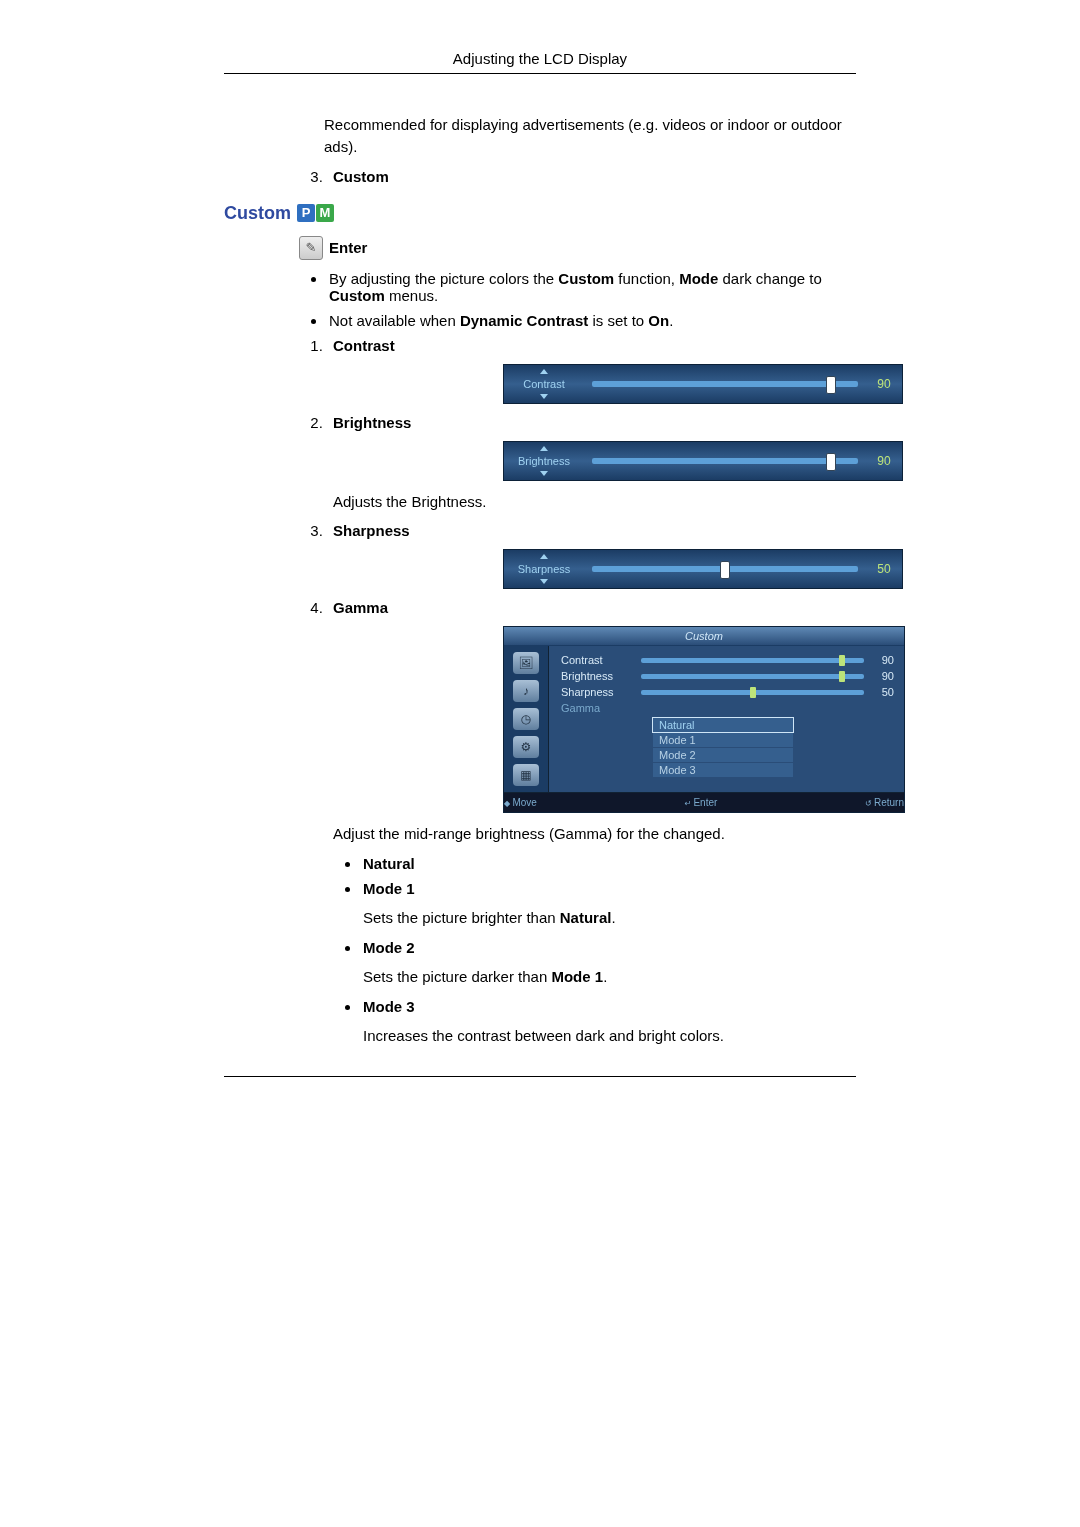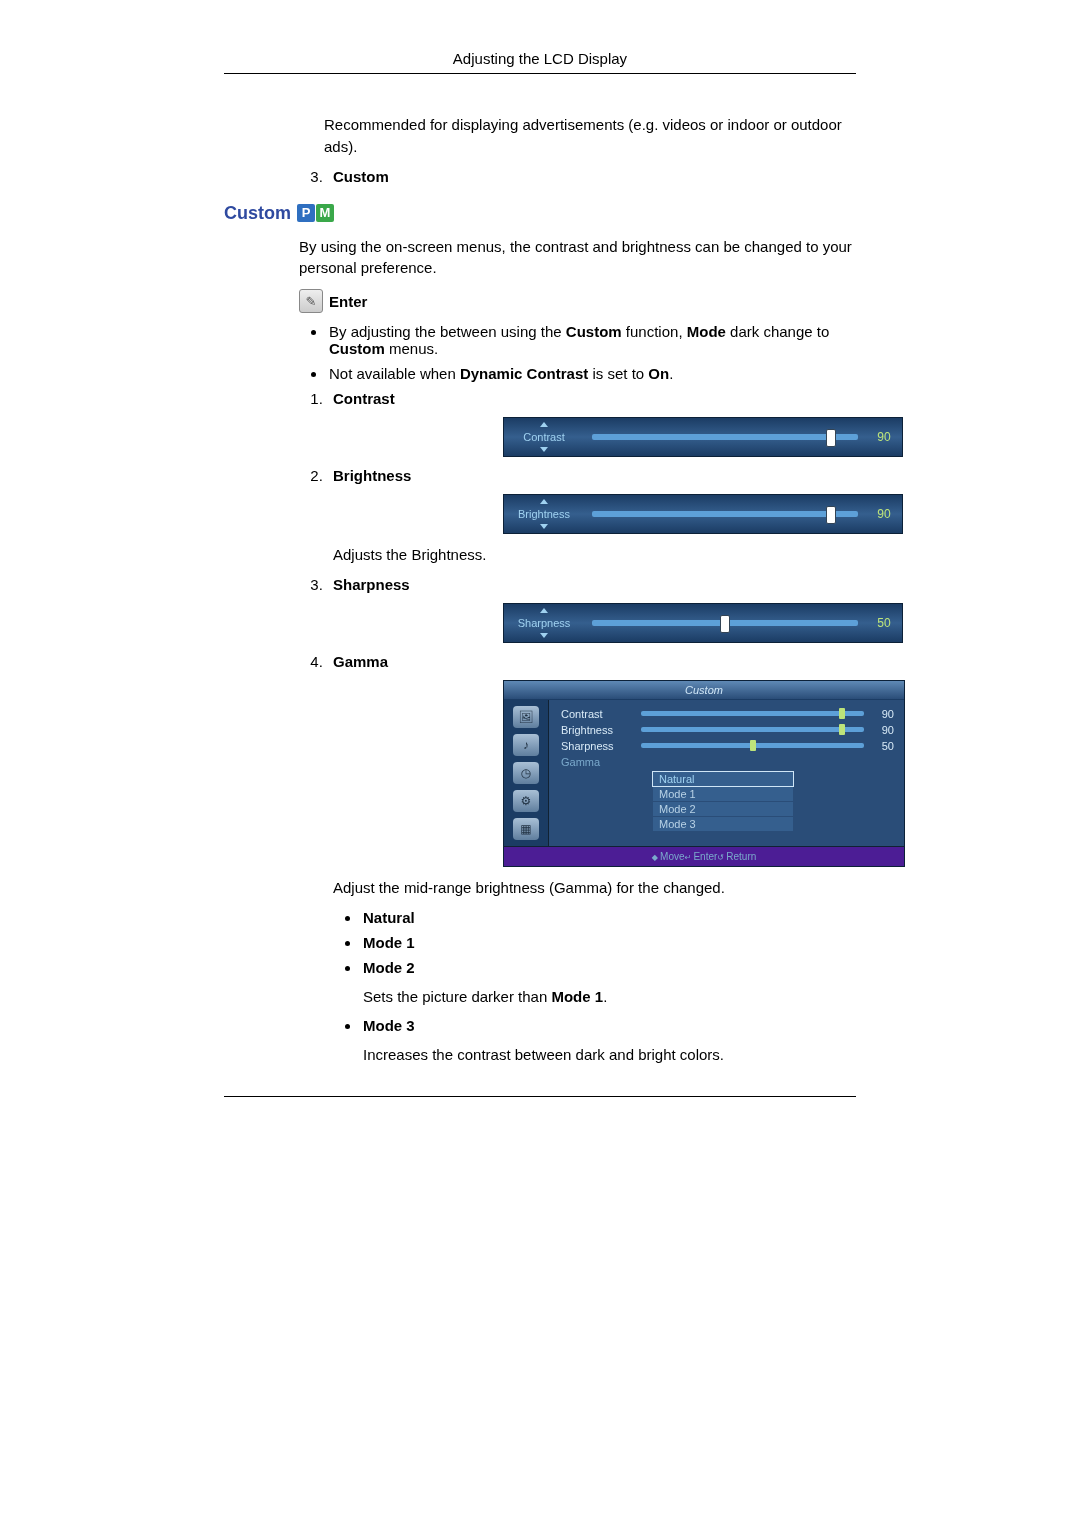--- a/index.html
+++ b/index.html
@@ -217,23 +217,23 @@
     background: #355f8e;
     margin-bottom: 1px;
     color: #b8d2e6;
   }
   .osd-opts .opt.sel {
     outline: 1px solid #cfe6f7;
     color: #9fd1f0;
   }
   .osd-footer {
     display: flex;
-    justify-content: center;
-    padding: 4px 16px;
-    background: #4c1d95;
+    justify-content: space-between;
+    padding: 4px 0;
+    background: #0f172a;
     color: #7aa9cc;
     font-size: 10px;
     border-top: 1px solid #123;
   }
   .osd-footer span::before {
     content: "◆ ";
     font-size: 8px;
   }
   .osd-footer span:nth-child(2)::before { content: "↵ "; }
   .osd-footer span:nth-child(3)::before { content: "↺ "; }
@@ -254,30 +254,29 @@
     </ol>
 
     <div class="section-heading">
       <span>Custom</span>
       <span class="badge">
         <span class="p">P</span>
           <span class="m">M</span>
       </span>
     </div>
 
-    <p>By using the on-screen menus, the contrast and brightness can be changed to your personal preference.</p>
 
     <div class="note-row">
       <span class="note-icon">✎</span>
       <span class="bold">Enter</span>
     </div>
 
     <ul class="bullet">
       <li>
-        <span>By adjusting the between using the </span><span class="bold">Custom</span><span> function, </span><span class="bold">Mode</span><span> dark change to </span><span class="bold">Custom</span><span> menus.</span>
+        <span>By adjusting the picture colors the </span><span class="bold">Custom</span><span> function, </span><span class="bold">Mode</span><span> dark change to </span><span class="bold">Custom</span><span> menus.</span>
       </li>
       <li>
         <span>Not available when </span><span class="bold">Dynamic Contrast</span><span> is set to </span><span class="bold">On</span><span>.</span>
       </li>
     </ul>
 
     <ol>
 
       <li>
         <span class="bold">Contrast</span>
@@ -365,20 +364,23 @@
           </div>
         </div>
         <p>Adjust the mid-range brightness (Gamma) for the changed.</p>
 
         <ul class="bullet">
           <li>
             <span class="bold">Natural</span>
           </li>
           <li>
             <span class="bold">Mode 1</span>
+            <p>
+              <span>Sets the picture brighter than </span><span class="bold">Natural</span><span>.</span>
+            </p>
           </li>
           <li>
             <span class="bold">Mode 2</span>
             <p>
               <span>Sets the picture darker than </span><span class="bold">Mode 1</span><span>.</span>
             </p>
           </li>
           <li>
             <span class="bold">Mode 3</span>
             <p>Increases the contrast between dark and bright colors.</p>

